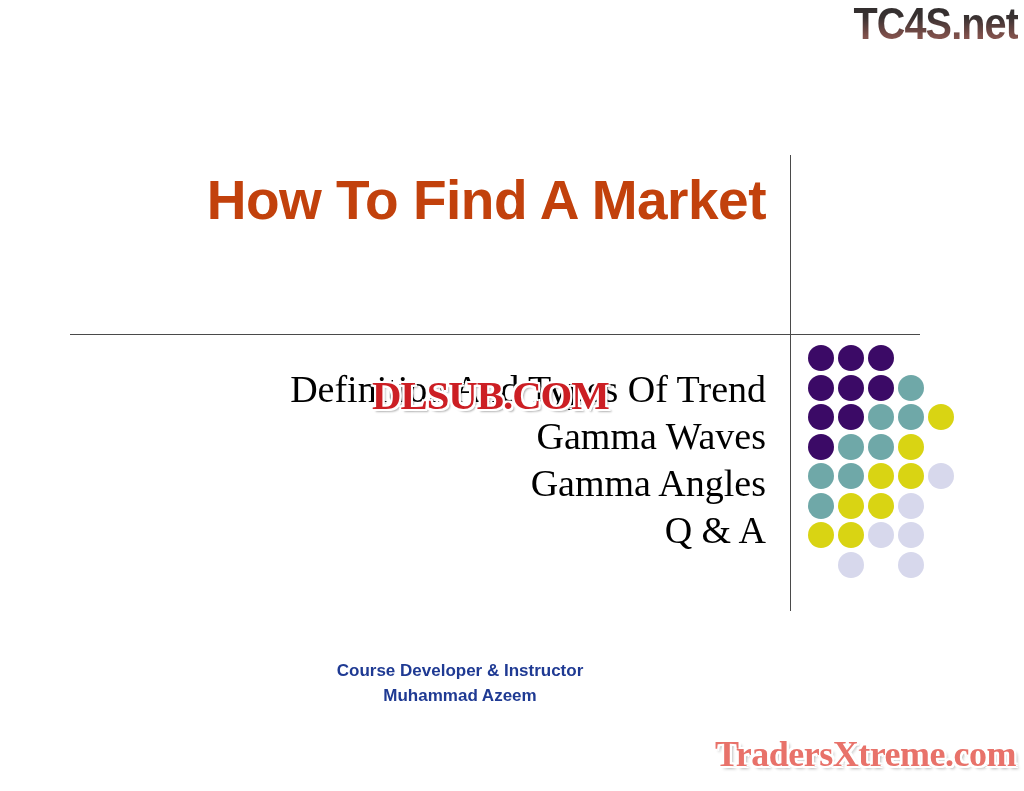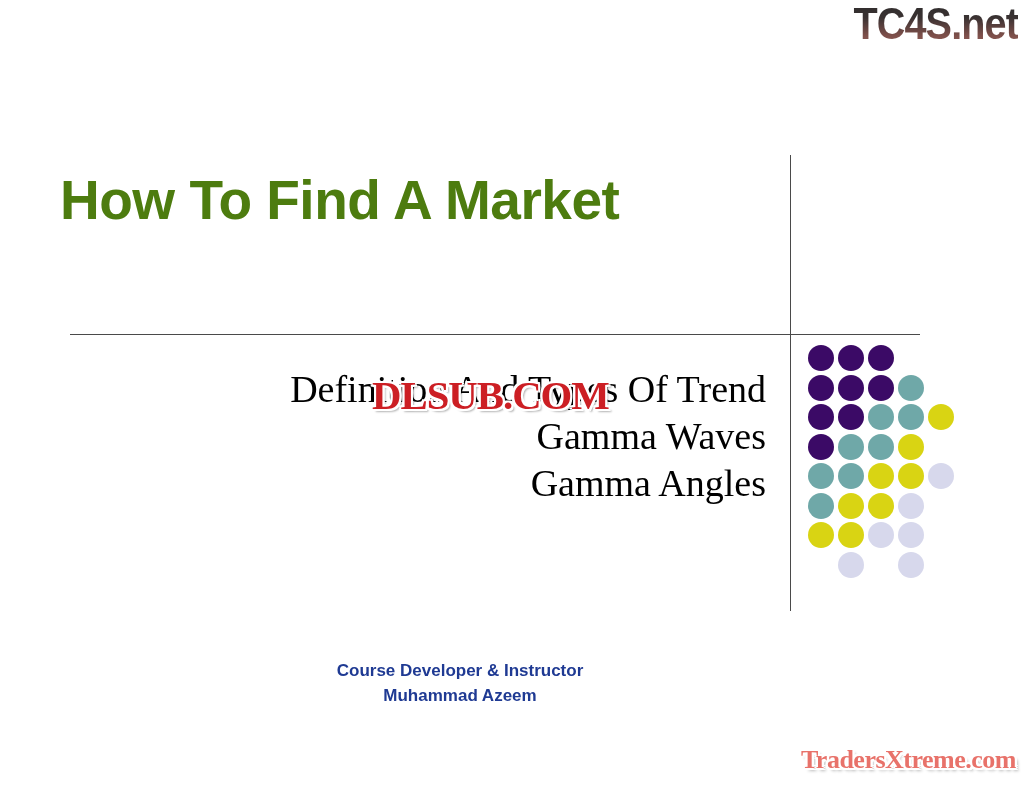--- a/index.html
+++ b/index.html
@@ -54,21 +54,22 @@
     height: 456px;
     background: #4a4a4a;
   }
 
   
   .title-block {
     position: absolute;
     left: 60px;
     top: 164px;
     width: 706px;
-    color: #4d7c0f;
+    text-align: right;
+    color: #c2410c;
     font-weight: bold;
     font-size: 55px;
     line-height: 72px;
     letter-spacing: -0.5px;
   }
   .title-line { display: block; white-space: nowrap; }
 
   
   .agenda {
     position: absolute;
@@ -141,21 +142,21 @@
   .credits span { display: block; white-space: nowrap; }
   .credits .site { font-size: 19px; letter-spacing: 0.2px; }
 
   
   .tx-logo {
     position: absolute;
     right: 8px;
     bottom: 16px;
     font-family: "Liberation Serif", serif;
     font-weight: bold;
-    font-size: 26px;
+    font-size: 36px;
     letter-spacing: -0.5px;
     color: #e8726a;
     text-shadow:
        2px 0 0 #ffffff, -2px 0 0 #ffffff,
        0 2px 0 #ffffff, 0 -2px 0 #ffffff,
        2px 2px 0 #ffffff, -2px 2px 0 #ffffff,
        2px -2px 0 #ffffff, -2px -2px 0 #ffffff,
        3px 3px 3px rgba(0,0,0,0.28);
     white-space: nowrap;
   }
@@ -171,20 +172,21 @@
   <div class="v-rule"></div>
 
   <div class="title-block">
     <span class="title-line">How To Find A Market</span>
   </div>
 
   <div class="agenda">
     <span class="agenda-item">Definition And Types Of Trend</span>
     <span class="agenda-item">Gamma Waves</span>
     <span class="agenda-item">Gamma Angles</span>
+    <span class="agenda-item">Q &amp; A</span>
   </div>
 
   <div class="watermark">DLSUB.COM</div>
 
   <div class="dot-grid">
       <span class="dot-row"><span class="dot" style="background: rgb(59, 10, 102);"></span><span class="dot" style="background: rgb(59, 10, 102);"></span><span class="dot" style="background: rgb(59, 10, 102);"></span><span class="dot empty"></span><span class="dot empty"></span></span>
       <span class="dot-row"><span class="dot" style="background: rgb(59, 10, 102);"></span><span class="dot" style="background: rgb(59, 10, 102);"></span><span class="dot" style="background: rgb(59, 10, 102);"></span><span class="dot" style="background: rgb(111, 168, 168);"></span><span class="dot empty"></span></span>
       <span class="dot-row"><span class="dot" style="background: rgb(59, 10, 102);"></span><span class="dot" style="background: rgb(59, 10, 102);"></span><span class="dot" style="background: rgb(111, 168, 168);"></span><span class="dot" style="background: rgb(111, 168, 168);"></span><span class="dot" style="background: rgb(217, 212, 19);"></span></span>
       <span class="dot-row"><span class="dot" style="background: rgb(59, 10, 102);"></span><span class="dot" style="background: rgb(111, 168, 168);"></span><span class="dot" style="background: rgb(111, 168, 168);"></span><span class="dot" style="background: rgb(217, 212, 19);"></span><span class="dot empty"></span></span>
       <span class="dot-row"><span class="dot" style="background: rgb(111, 168, 168);"></span><span class="dot" style="background: rgb(111, 168, 168);"></span><span class="dot" style="background: rgb(217, 212, 19);"></span><span class="dot" style="background: rgb(217, 212, 19);"></span><span class="dot" style="background: rgb(215, 216, 236);"></span></span>

